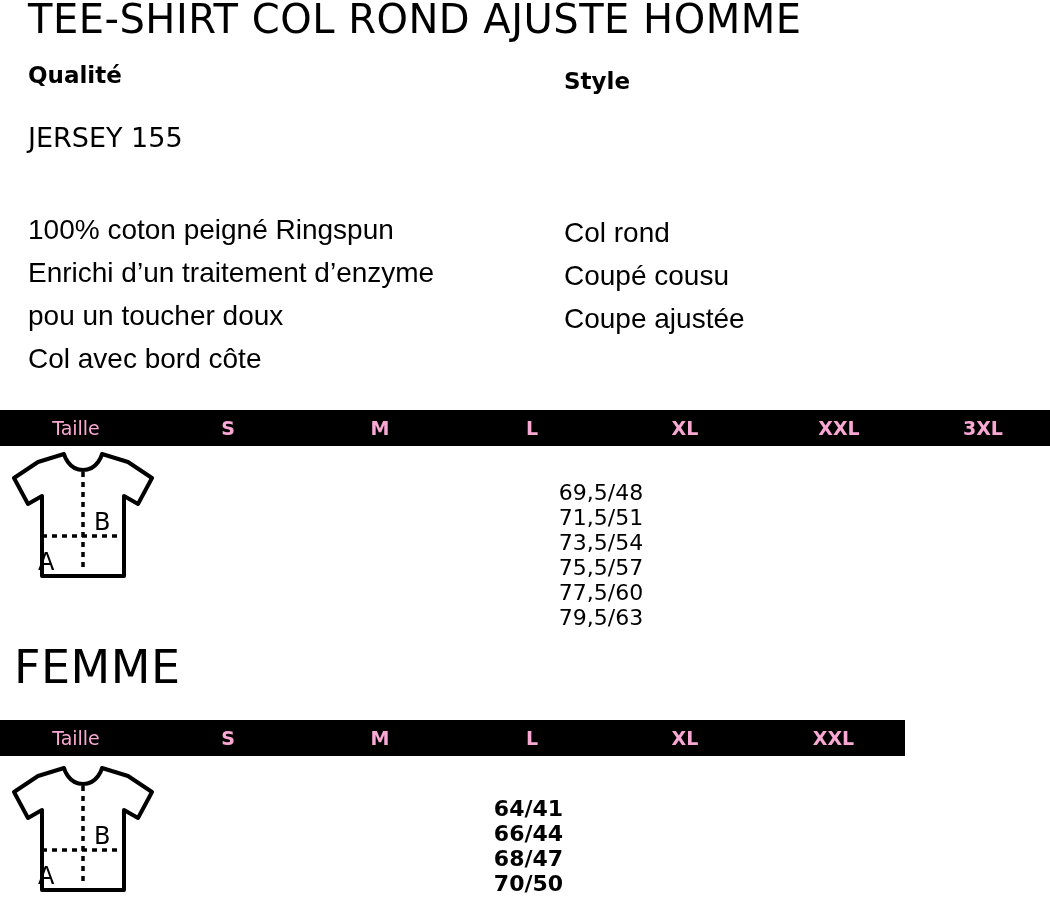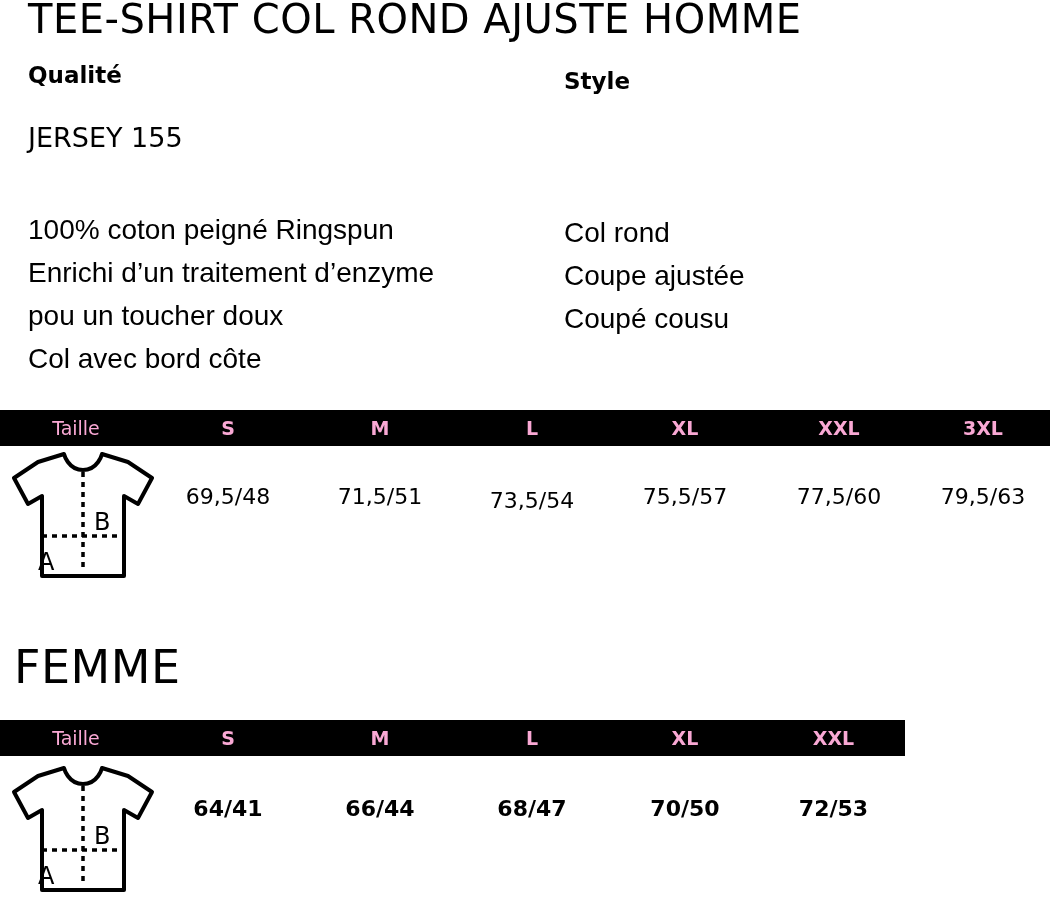--- a/index.html
+++ b/index.html
@@ -80,20 +80,21 @@
     text-align: center;
     font-family: "DejaVu Sans", sans-serif;
   }
   .bar-cell.label { font-weight: 400; }
   .bar-cell.size  { font-weight: bold; }
 
   .values-row {
     position: absolute;
     display: flex;
     align-items: center;
+    flex-direction: column;
   }
   .value-cell {
     font-size: 22px;
     text-align: center;
     font-family: "DejaVu Sans", sans-serif;
   }
   .value-cell.bold { font-weight: bold; }
 
   
   .femme-title {
@@ -125,38 +126,38 @@
 
   <div class="desc left">
     <div>100% coton peigné Ringspun</div>
     <div>Enrichi d’un traitement d’enzyme</div>
     <div>pou un toucher doux</div>
     <div>Col avec bord côte</div>
   </div>
 
   <div class="desc right">
     <div>Col rond</div>
+    <div>Coupé cousu</div>
     <div>Coupe ajustée</div>
-    <div>Coupé cousu</div>
   </div>
 
   <div class="table-bar" style="left:0px; top:410px; width:1050px;">
     <div class="bar-cell label" style="width:152px;">Taille</div>
     <div class="bar-cell size" style="width:152px;">S</div>
     <div class="bar-cell size" style="width:152px;">M</div>
     <div class="bar-cell size" style="width:152px;">L</div>
     <div class="bar-cell size" style="width:154px;">XL</div>
     <div class="bar-cell size" style="width:154px;">XXL</div>
     <div class="bar-cell size" style="width:134px;">3XL</div>
   </div>
 
   <div class="values-row" style="left:152px; top:480px; width:898px;">
     <div class="value-cell" style="width:152px;">69,5/48</div>
     <div class="value-cell" style="width:152px;">71,5/51</div>
-    <div class="value-cell" style="width:152px;margin-top:8px;">73,5/54</div>
+    <div class="value-cell" style="width:152px;">73,5/54</div>
     <div class="value-cell" style="width:154px;">75,5/57</div>
     <div class="value-cell" style="width:154px;">77,5/60</div>
     <div class="value-cell" style="width:134px;">79,5/63</div>
   </div>
 
   <div class="shirt" style="left:8px; top:448px;">
     <svg width="150" height="140" viewBox="0 0 150 140" xmlns="http://www.w3.org/2000/svg">
       <path d="M56,6 L30,14 L6,30 L20,56 L34,48 L34,128 L116,128 L116,48 L130,56 L144,30 L120,14 L94,6
                C94,6 90,22 75,22 C60,22 56,6 56,6 Z" fill="#ffffff" stroke="#000000" stroke-width="4" stroke-linejoin="round"></path>
       <line x1="75" y1="24" x2="75" y2="120" stroke="#000000" stroke-width="3.5" stroke-dasharray="5,5"></line>

